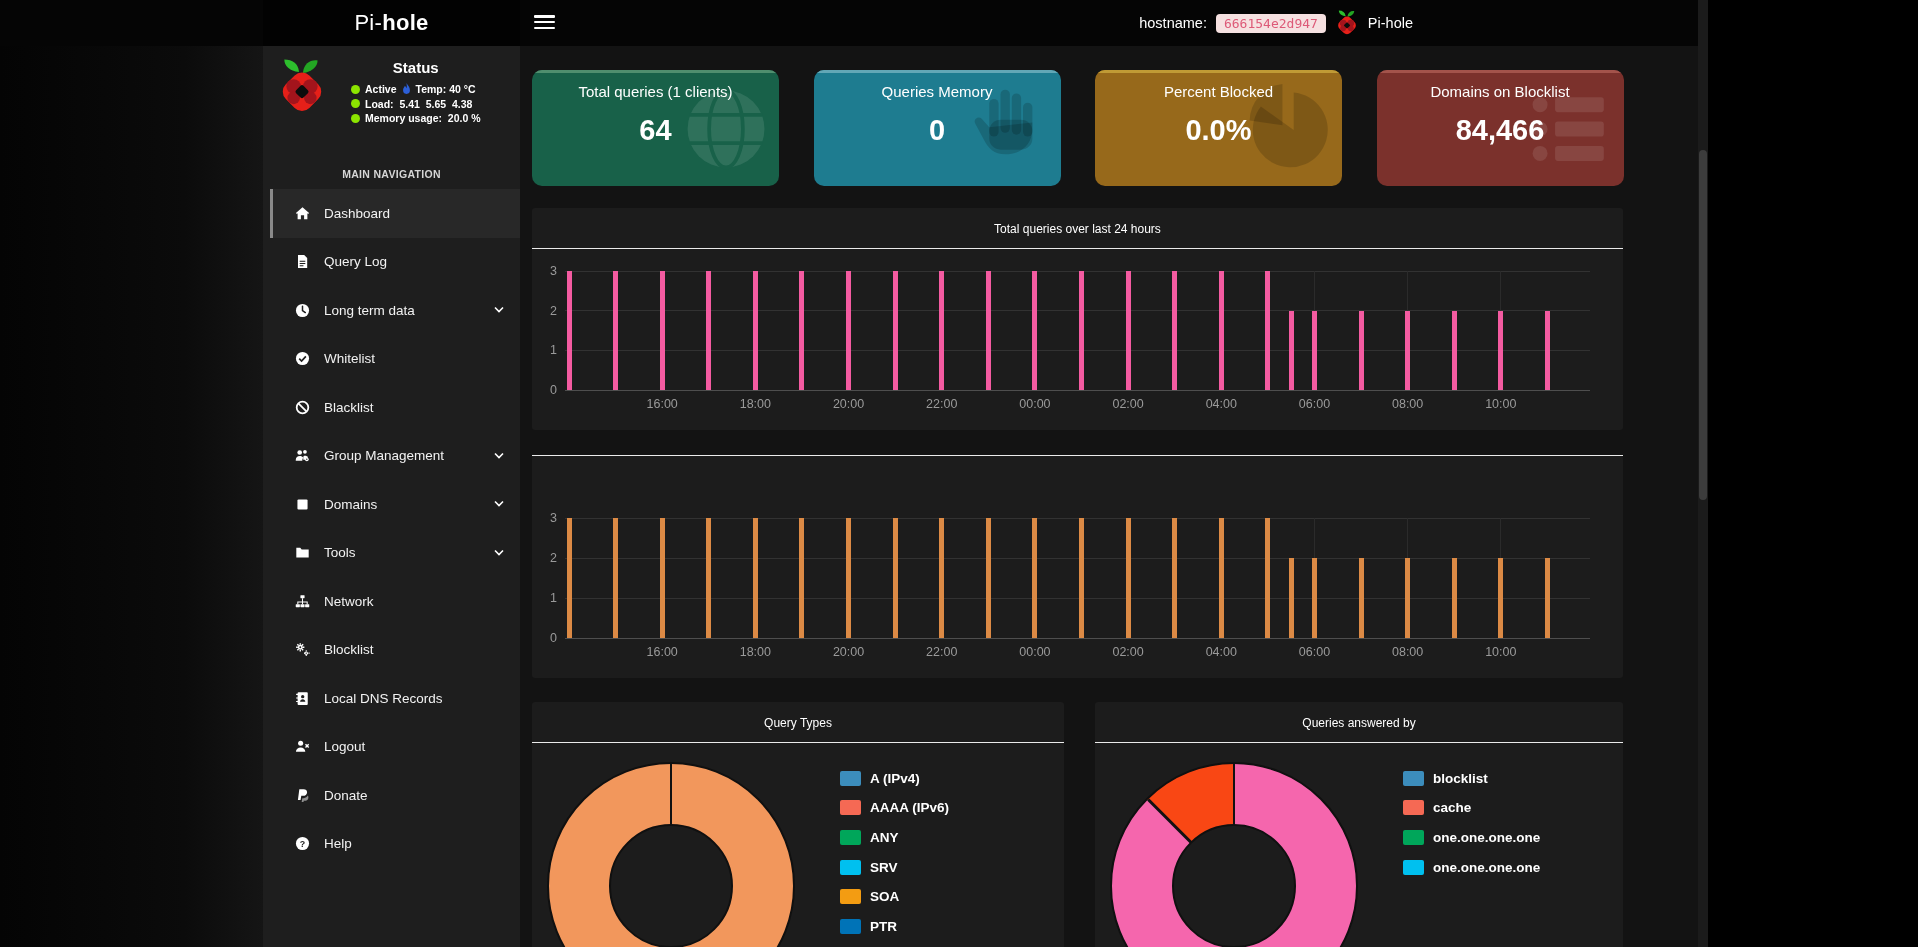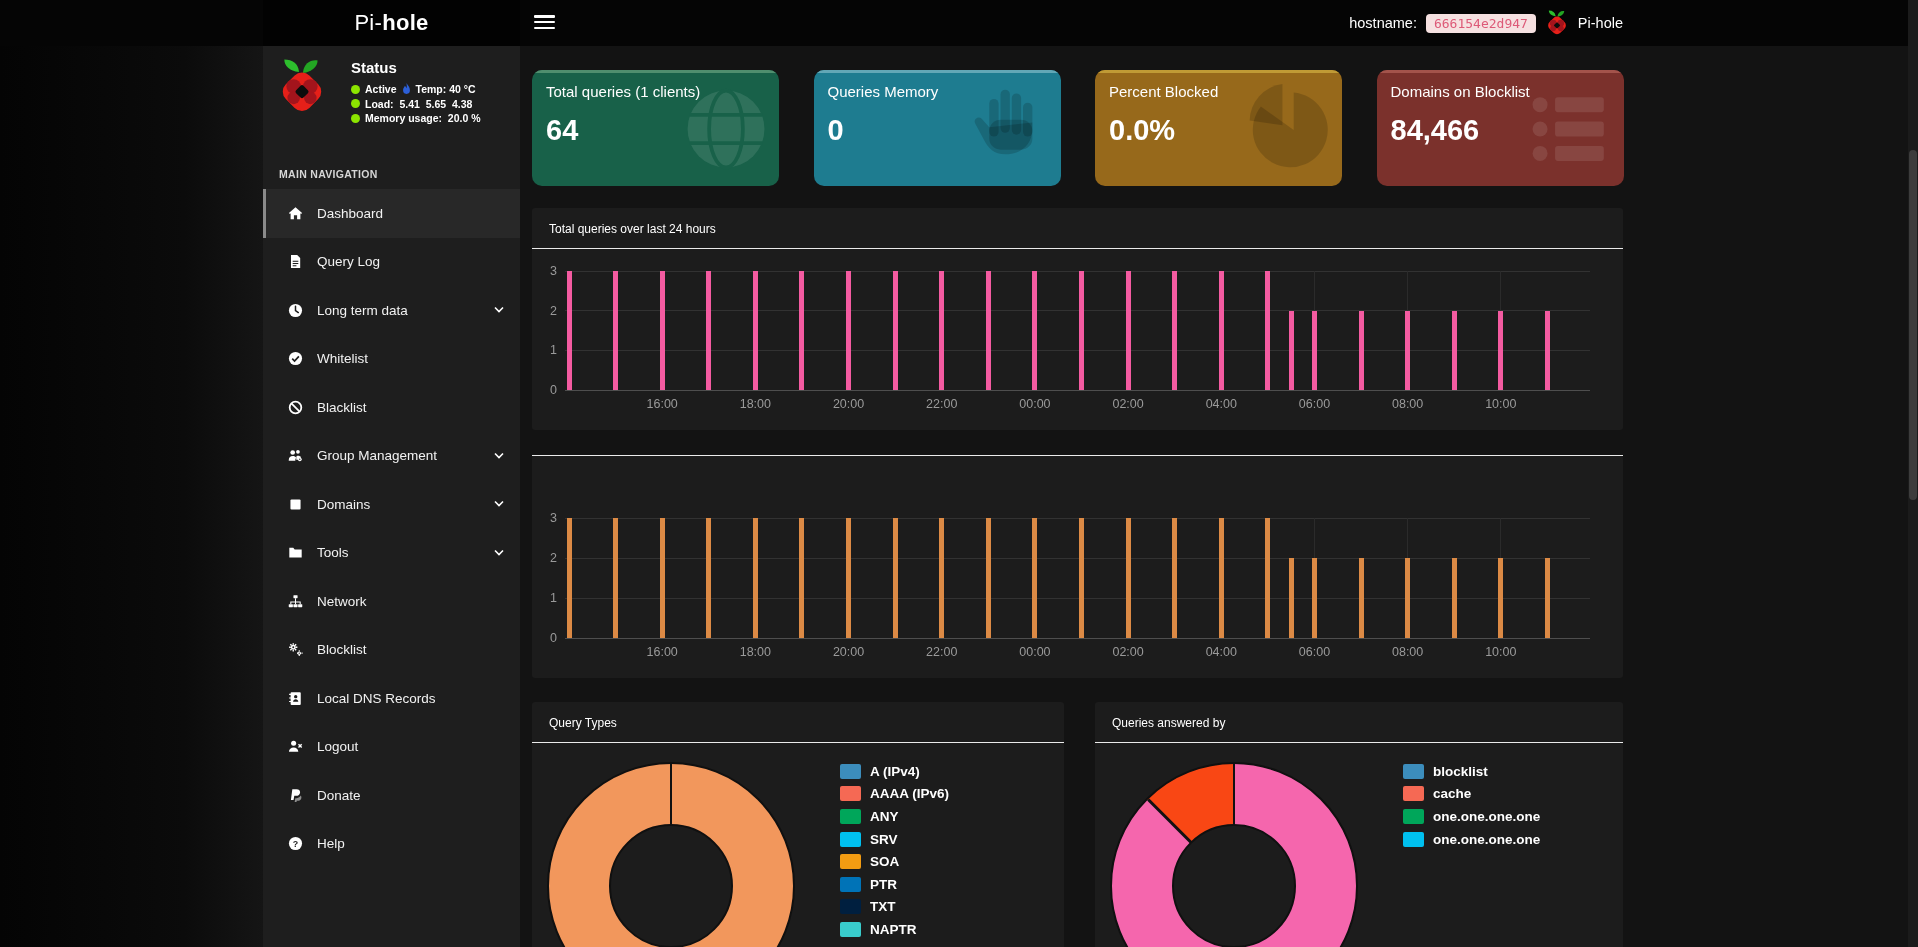--- a/index.html
+++ b/index.html
@@ -1,17 +1,17 @@
 <!DOCTYPE html>
 <html><head>
 <meta charset="utf-8">
 <style>
   html,body{margin:0;padding:0;background:#000;}
-  .page{position:relative;width:1918px;height:947px;overflow:hidden;background:#f9a8d4;
-        font-family:"Liberation Sans",sans-serif;color:#fff;}
+  .page{position:relative;width:1708px;height:947px;overflow:hidden;background:#f9a8d4;
+        font-family:"Liberation Sans",sans-serif;color:#fff;text-align:center;}
   .left-gutter{position:absolute;left:0;top:0;width:263px;height:100%;
         background:linear-gradient(90deg,#040404 0%,#0b0b0b 70%,#151515 100%);}
   
   .topbar{position:absolute;left:0;top:0;width:100%;height:46px;background:#050505;z-index:6;}
   .brand{position:absolute;left:263px;top:0;width:257px;height:46px;background:#020202;
          display:flex;align-items:center;justify-content:center;font-size:22px;letter-spacing:.3px;cursor:pointer;}
   .brand b{font-weight:700;}
   .hamburger{position:absolute;left:534px;top:15px;width:21px;height:16px;cursor:pointer;}
   .hamburger span{display:block;height:2.6px;background:#fff;margin-bottom:3.2px;border-radius:1px;}
   .header-right{position:absolute;right:295px;top:0;height:46px;display:flex;align-items:center;gap:9px;font-size:14.5px;}
@@ -24,21 +24,21 @@
   .logo-big svg{width:52px;height:57px;display:block;}
   .status-info{margin-left:23px;}
   .status-title{font-size:15px;font-weight:700;margin:1px 0 7px;}
   .status-row{display:flex;align-items:center;gap:5px;font-size:10.5px;font-weight:600;
          margin-bottom:2.5px;white-space:pre;}
   .dot{width:9px;height:9px;border-radius:50%;background:#8ce400;flex:0 0 auto;}
   .flame svg{width:9px;height:12px;display:block;}
   .nav-label{font-size:10.5px;font-weight:700;color:#d6d6d6;padding:18px 16px 9px;letter-spacing:.3px;}
   ul.nav{list-style:none;margin:0;padding:0;}
   ul.nav li{position:relative;height:48.5px;display:flex;align-items:center;padding-left:20px;gap:13px;
-         font-size:13.5px;color:#f2f2f2;cursor:pointer;border-left:3px solid transparent;box-sizing:border-box;}
+         font-size:13.5px;color:#f2f2f2;cursor:pointer;border-left:3px solid transparent;box-sizing:border-box;margin-left:7px;}
   ul.nav li.active{background:#282828;border-left-color:#8a8a8a;}
   .nav-icon{width:18px;display:flex;justify-content:center;flex:0 0 auto;}
   .nav-icon svg{width:15px;height:15px;fill:#fff;}
   .chev{position:absolute;right:16px;top:50%;transform:translateY(-50%);}
   .chev svg{width:10px;height:7px;display:block;}
   
   .main-bg{position:absolute;left:520px;top:46px;right:0;bottom:0;background:#131313;}
   .card{position:absolute;top:70px;height:116px;width:247px;border-radius:10px;overflow:hidden;box-sizing:border-box;}
   .card-top{height:3px;}
   .card-body{padding:10px 14px;position:relative;z-index:2;}
@@ -56,21 +56,21 @@
   .bar{position:absolute;bottom:0;width:5px;z-index:2;}
   .ytick{position:absolute;right:calc(100% + 8px);font-size:12.5px;color:#9a9a9a;transform:translateY(-50%);}
   .xtick{position:absolute;top:calc(100% + 7px);font-size:12.5px;color:#9a9a9a;transform:translateX(-50%);}
   .donut{position:absolute;width:248px;height:248px;border-radius:50%;left:15px;top:60px;
          border:2px solid #101010;box-sizing:border-box;}
   .hole{position:absolute;left:50%;top:50%;width:124px;height:124px;transform:translate(-50%,-50%);
          background:#1c1c1c;border-radius:50%;border:2px solid #101010;box-sizing:border-box;}
   .sep{position:absolute;left:calc(50% - 1.25px);top:0;width:2.5px;height:50%;
          transform-origin:bottom center;background:#111;}
   .legend{position:absolute;left:308px;top:58px;}
-  .legend-item{display:flex;align-items:center;height:22.6px;cursor:pointer;}
+  .legend-item{display:flex;align-items:center;height:22.6px;cursor:pointer;margin-top:7px;}
   .swatch{width:21px;height:15px;border-radius:2px;margin-right:9px;flex:0 0 auto;}
   .legend-label{font-size:13.5px;font-weight:600;}
   .scroll-track{position:absolute;right:0;top:0;width:10px;height:100%;background:#1b1b1b;z-index:9;}
   .scroll-thumb{position:absolute;left:1px;right:1px;top:150px;height:350px;background:#3c3c3c;border-radius:4px;cursor:pointer;}
 </style>
 </head>
 <body>
 
 <div class="page">
   <div class="left-gutter"></div>

